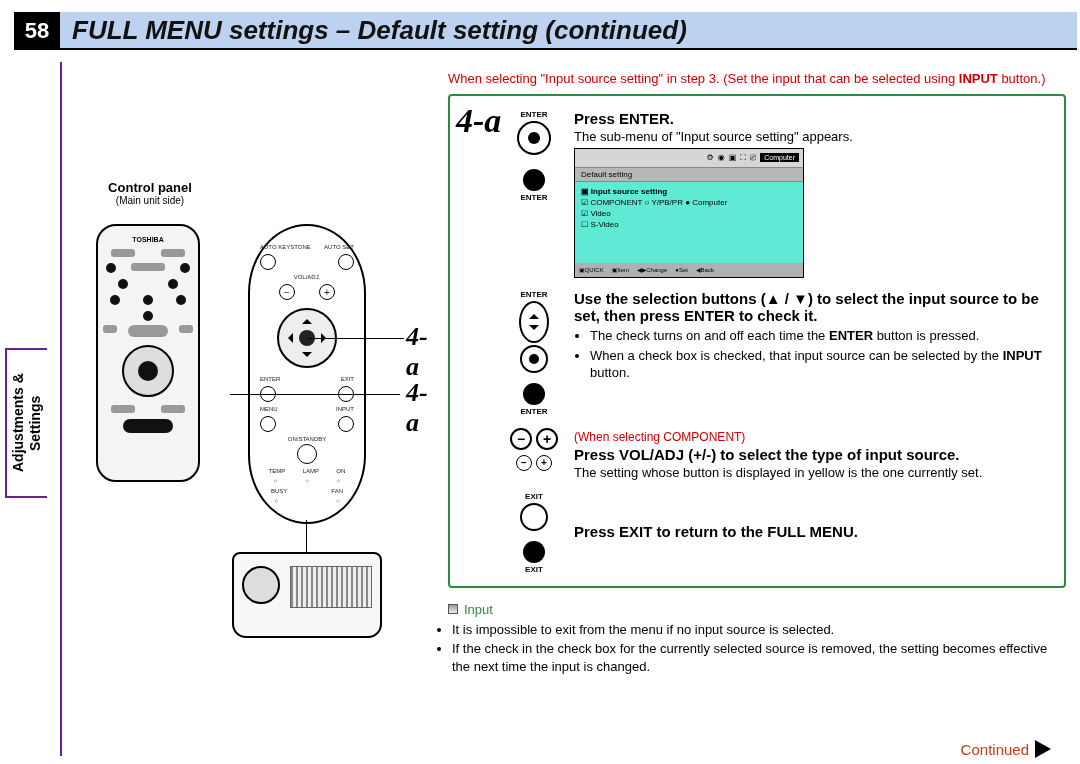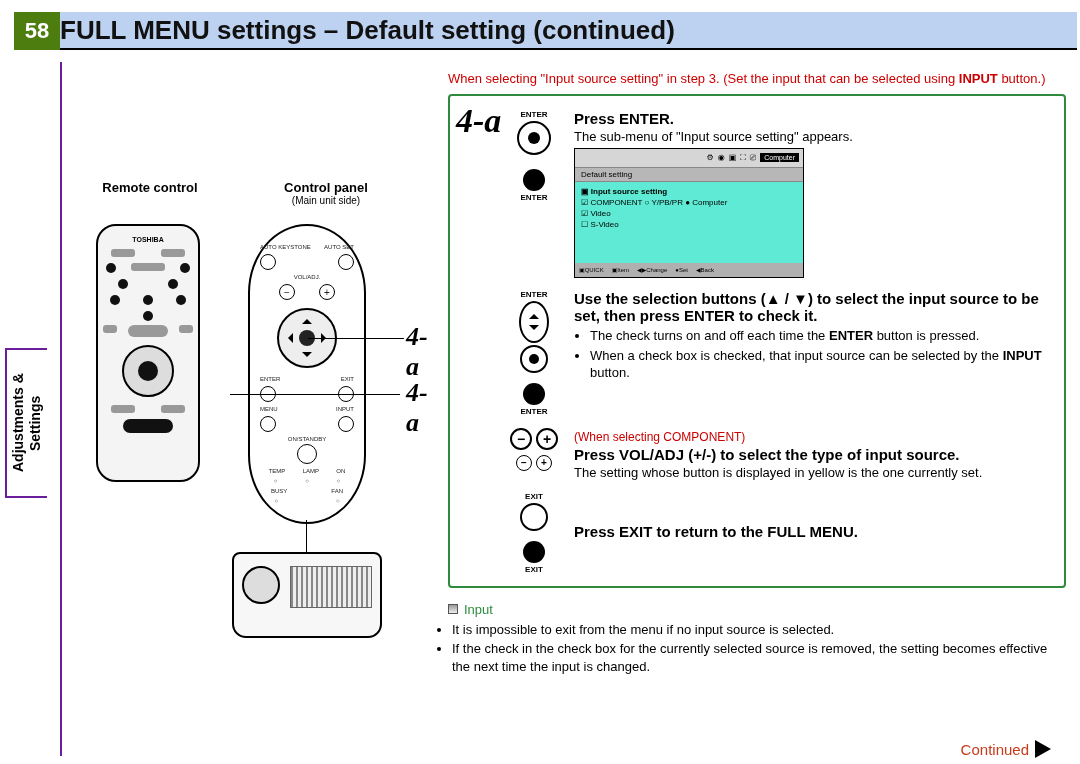--- a/index.html
+++ b/index.html
@@ -8,31 +8,32 @@
     background: #fff;
     width: 1080px;
     height: 764px;
     position: relative;
     overflow: hidden;
   }
   .page-number {
     position: absolute;
     top: 12px; left: 14px;
     width: 46px; height: 38px;
-    background: #4d7c0f; color: #fff;
+    background: #000000; color: #fff;
     font-size: 22px; font-weight: bold;
     display: flex; align-items: center; justify-content: center;
   }
   .title-bar {
     position: absolute;
     top: 12px; left: 60px; right: 3px; height: 38px;
     background: #bdd1f0;
     border-bottom: 2px solid #000;
     display: flex; align-items: center;
-    font-size: 26px; font-weight: bold; color: #111;
+    padding-left: 12px;
+    font-size: 26px; font-weight: bold; color: #111; font-style: italic;
   }
   .purple-rule {
     position: absolute;
     top: 62px; left: 60px; bottom: 8px;
     width: 2px; background: #6a1e9c;
   }
   .sidebar-tab {
     position: absolute;
     top: 348px; left: 5px;
     width: 42px; height: 150px;
@@ -172,23 +173,20 @@
 <div class="title-bar">FULL MENU settings – Default setting (continued)</div>
 <div class="purple-rule"></div>
 
 <div class="sidebar-tab">
   <span>Adjustments &amp;
 Settings</span>
 </div>
 
 <div class="left-column">
   <div class="left-labels">
-    <div class="col" style="width:140px;">
-      <div class="remote-label">Remote control</div>
-    </div>
     <div class="col" style="width:140px;">
       <div class="panel-label">Control panel</div>
       <div class="panel-sub">(Main unit side)</div>
     </div>
   </div>
 
   <div class="remote-box">
     <div class="brand">TOSHIBA</div>
     <div class="btnrow">
         <span class="rect-btn"></span>

